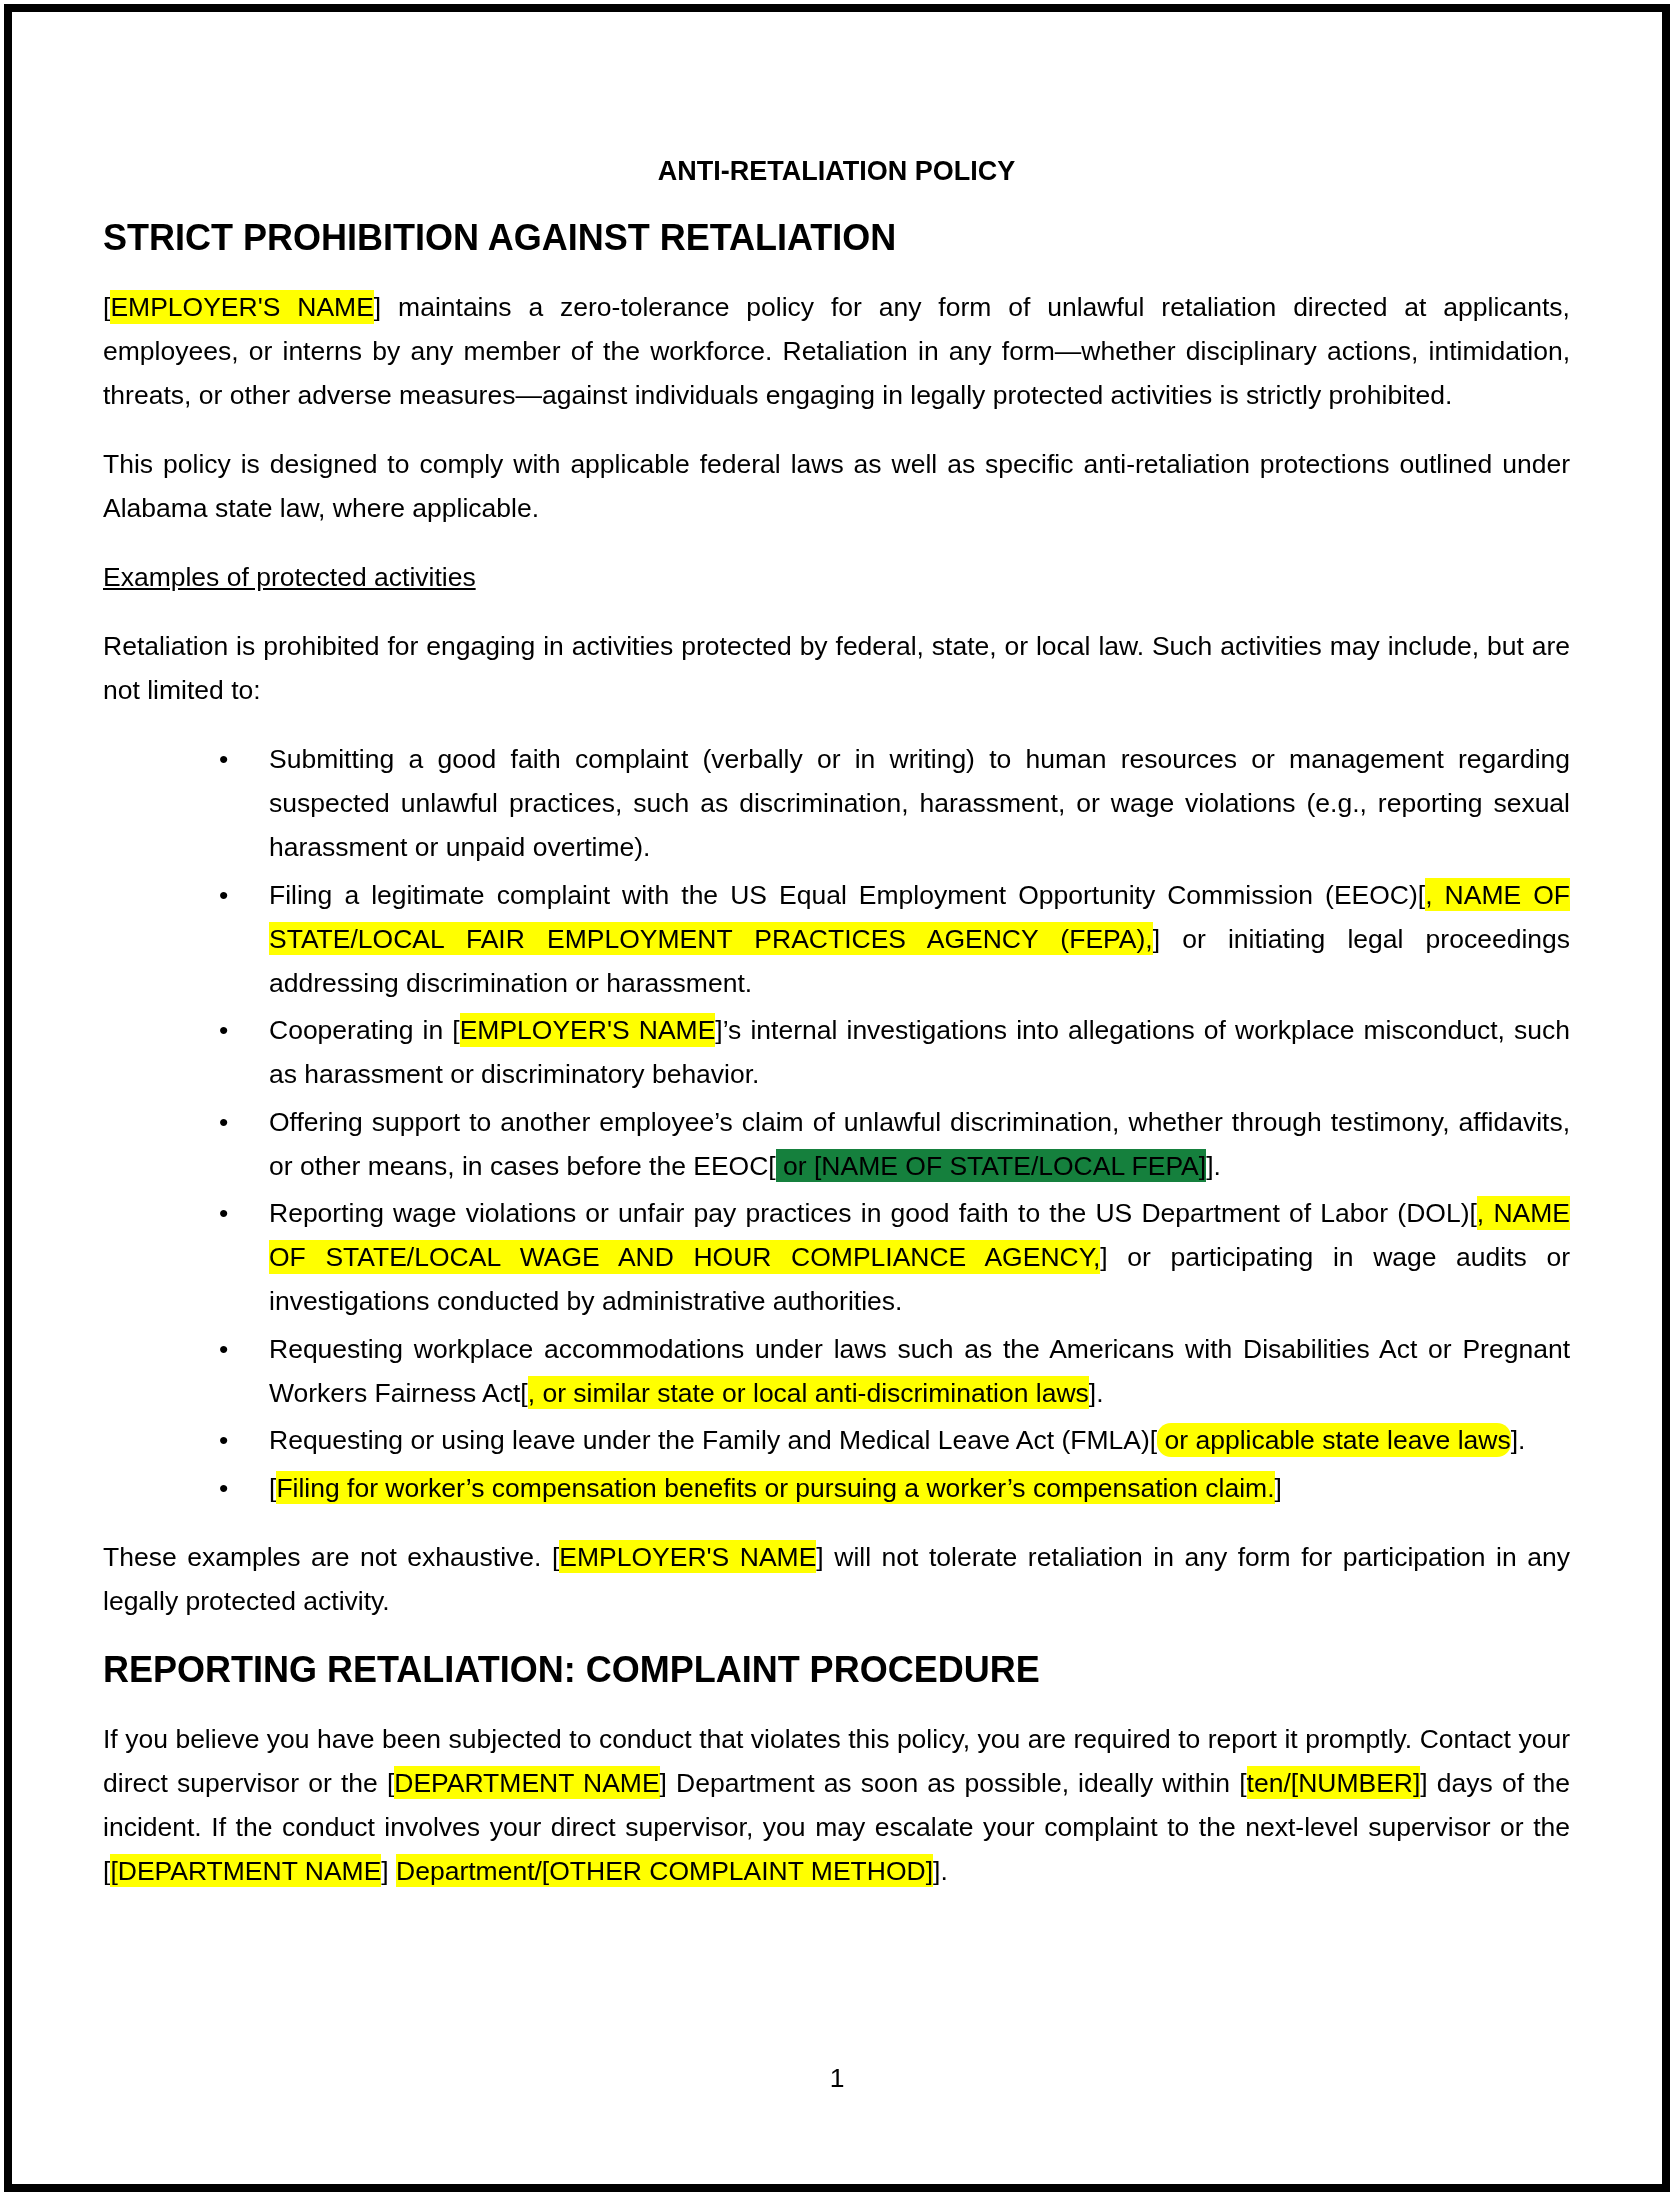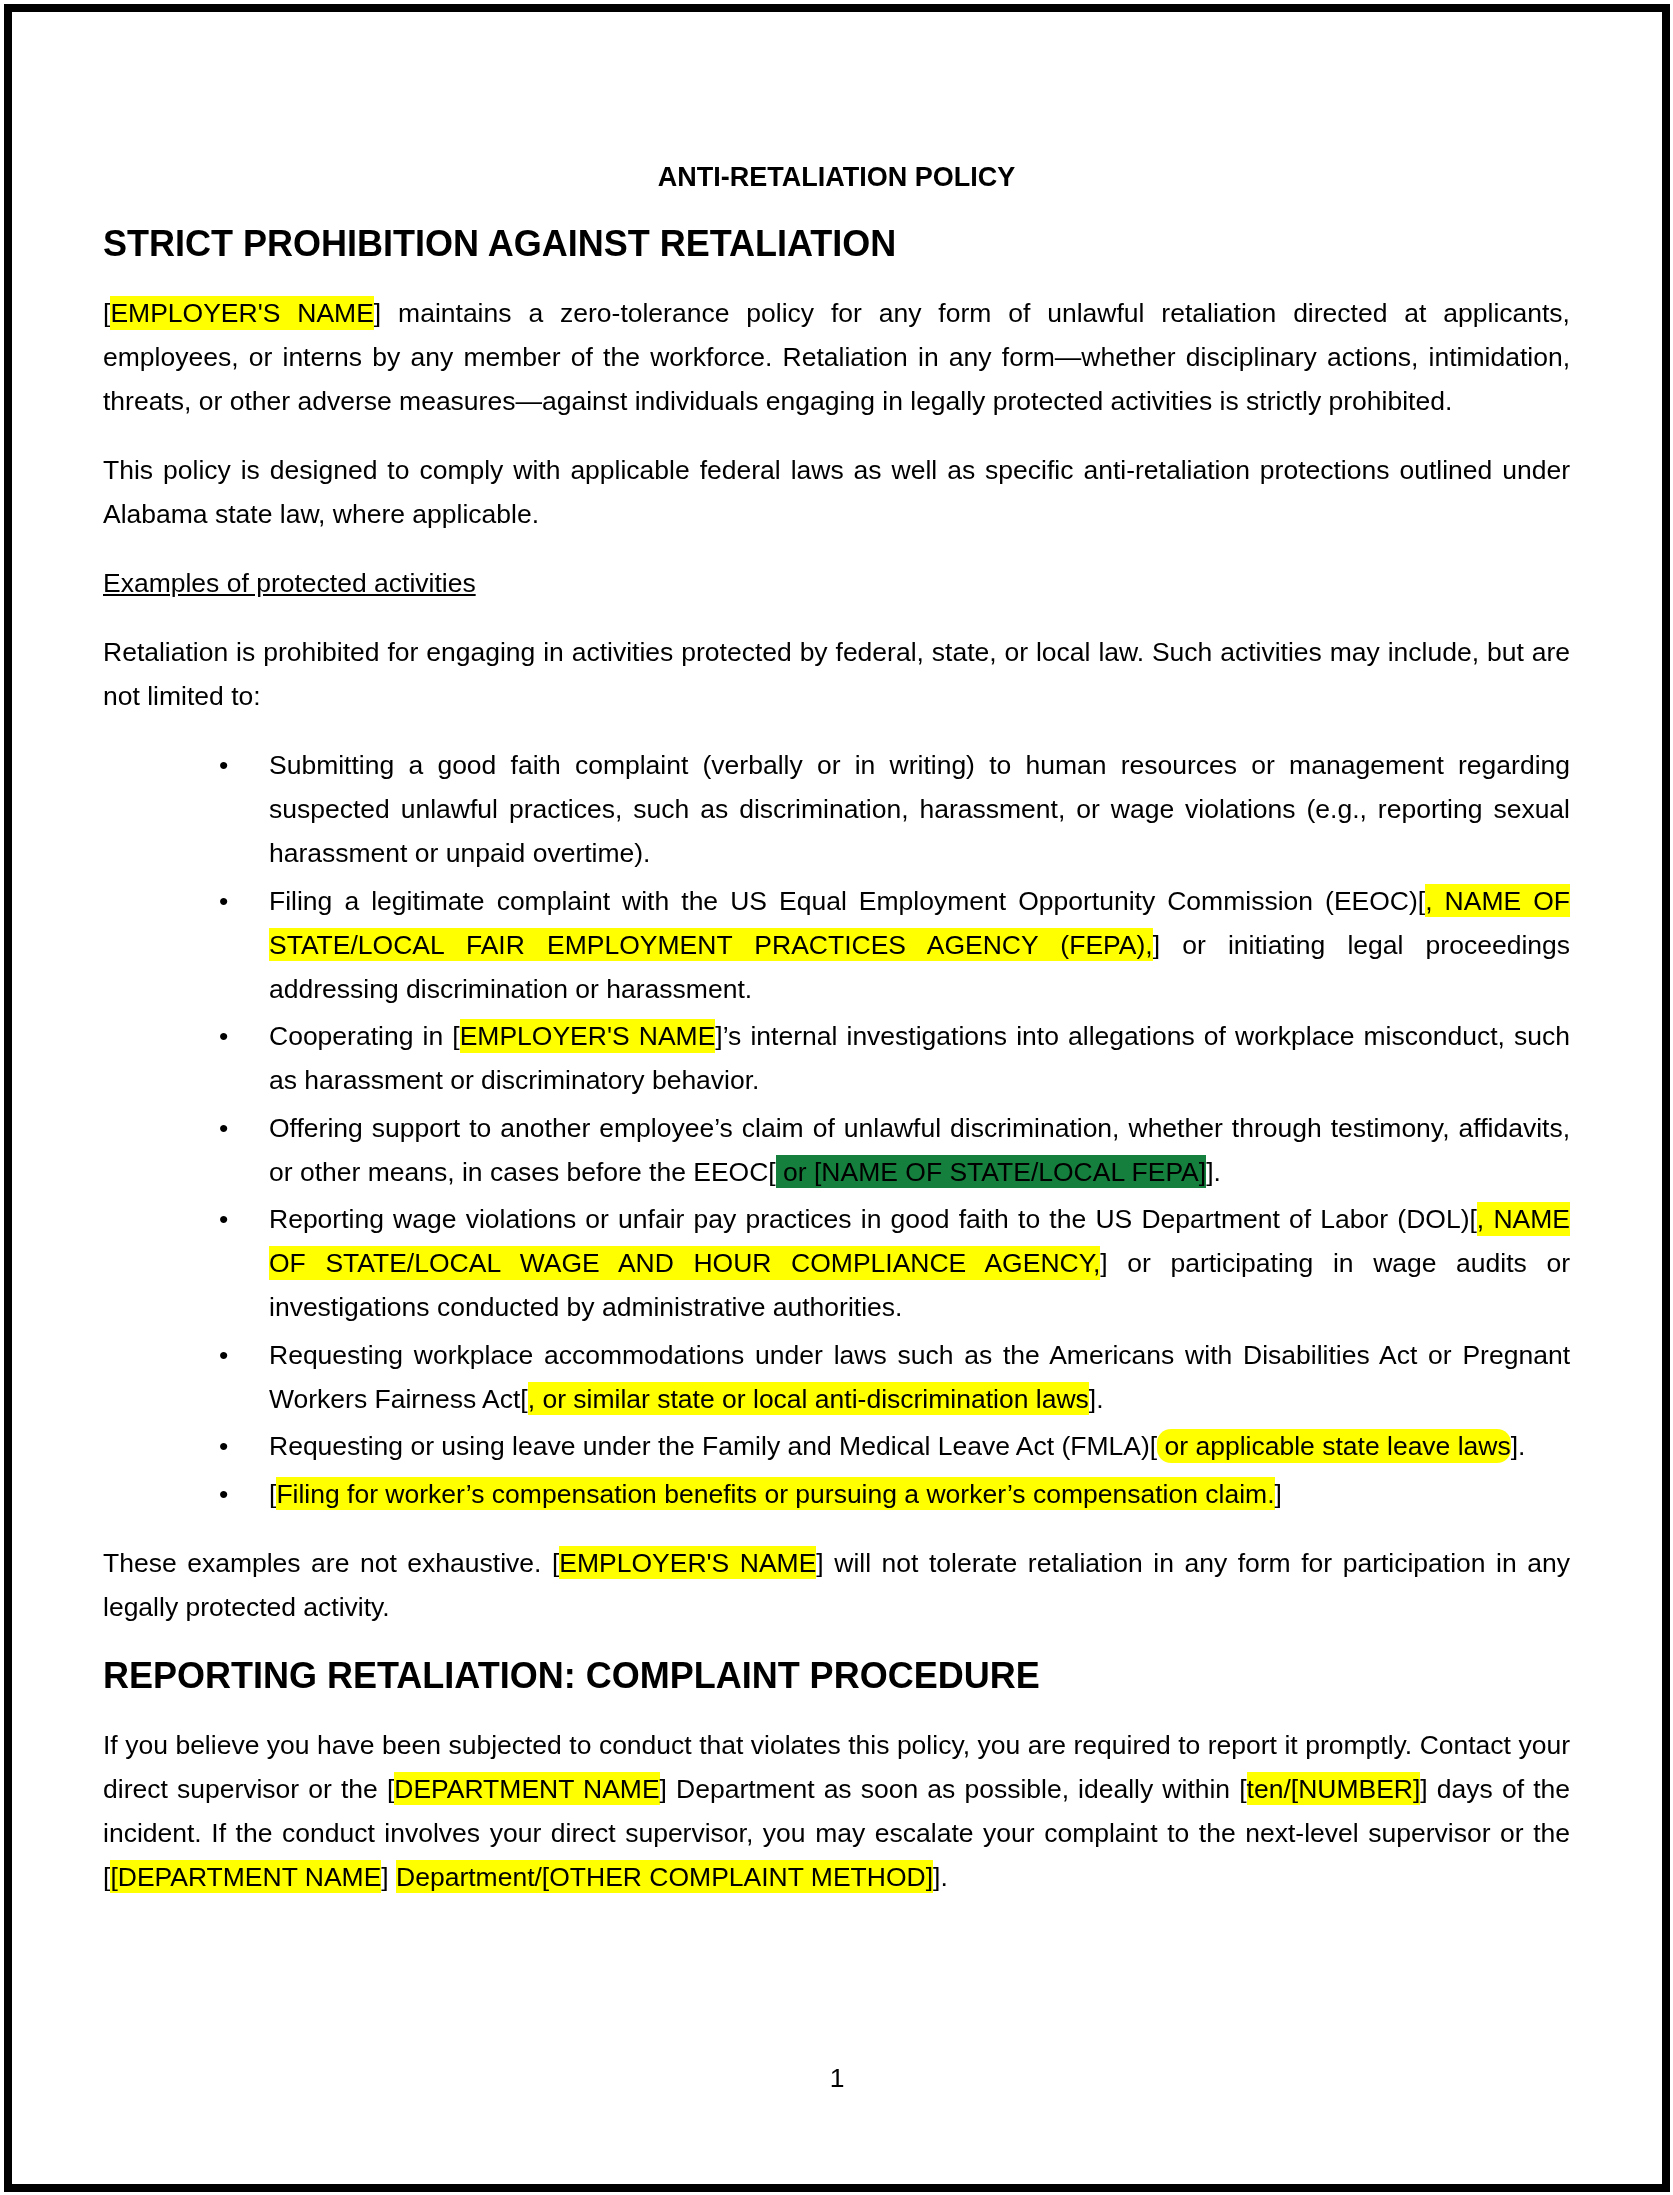--- a/index.html
+++ b/index.html
@@ -18,21 +18,21 @@
   }
   .frame {
     position: absolute;
     inset: 4.4px;
     border: 8px solid #000000;
     pointer-events: none;
   }
   .content {
     position: absolute;
     left: 103px;
-    top: 155px;
+    top: 149px;
     width: 1467px;
     font-size: 26.5px;
     line-height: 44px;
   }
   .doc-title {
     margin: 0 0 23px 0;
     text-align: center;
     font-weight: bold;
     font-size: 27px;
   }

